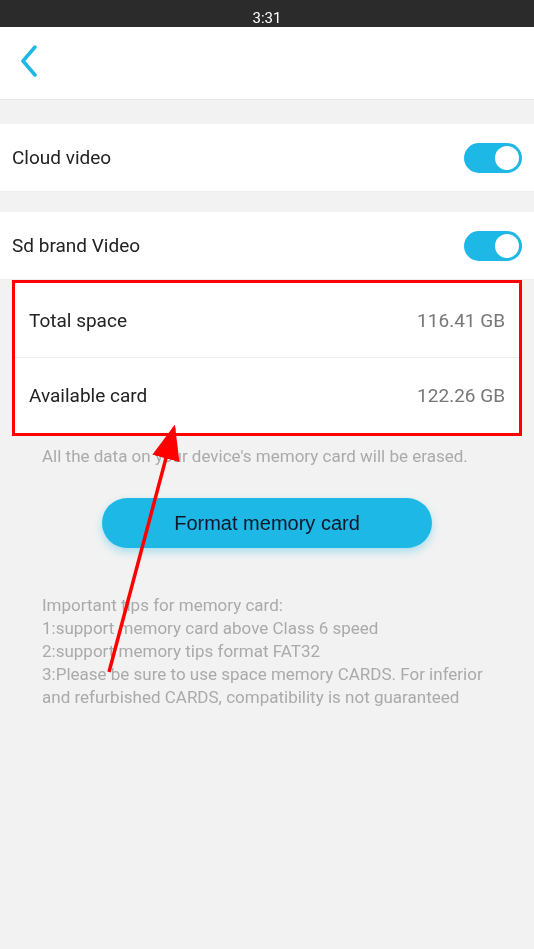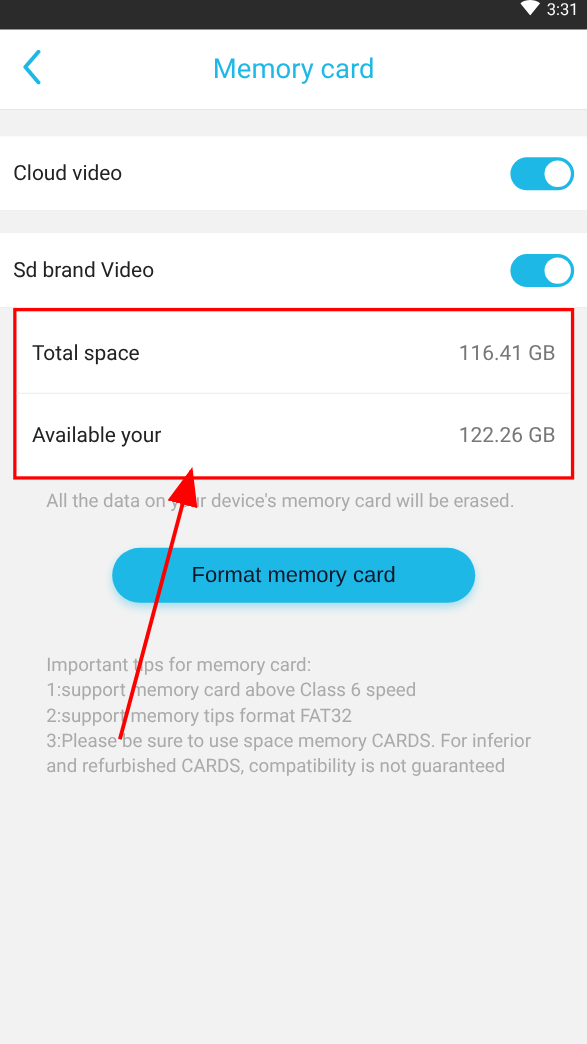--- a/index.html
+++ b/index.html
@@ -1,17 +1,17 @@
 <!DOCTYPE html>
 <html><head>
 <meta charset="utf-8">
 <style>
   * { margin: 0; padding: 0; box-sizing: border-box; }
   html, body { width: 534px; height: 949px; font-family: -apple-system, BlinkMacSystemFont, "Segoe UI", Roboto, sans-serif; background: #f2f2f2; overflow: hidden; }
-  .status-bar { height: 27px; background: #2b2b2b; display: flex; justify-content: flex-end; align-items: flex-start; padding: 0 8px; color: #fff; font-size: 15px; gap: 6px; }
+  .status-bar { height: 27px; background: #2b2b2b; display: flex; justify-content: flex-end; align-items: center; padding: 0 8px; color: #fff; font-size: 15px; gap: 6px; flex-direction: column; }
   .status-bar .wifi { display: inline-block; }
   .header { height: 73px; background: #fff; display: flex; align-items: center; position: relative; border-bottom: 1px solid #e6e6e6; }
   .back-btn { position: absolute; left: 20px; top: 50%; transform: translateY(-50%); cursor: pointer; }
   .header-title { flex: 1; text-align: center; color: #1eb8e6; font-size: 25px; font-weight: 400; }
   .section-gap { height: 24px; background: #f2f2f2; }
   .section-gap.small { height: 20px; }
   .row { background: #fff; display: flex; align-items: center; justify-content: space-between; padding: 0 12px; height: 68px; font-size: 19px; color: #222; border-bottom: 1px solid #eee; }
   .row:last-child { border-bottom: none; }
   .toggle { width: 58px; height: 30px; border-radius: 15px; background: #1eb8e6; position: relative; cursor: pointer; }
   .toggle .knob { position: absolute; right: 3px; top: 3px; width: 24px; height: 24px; background: #fff; border-radius: 50%; }
@@ -37,21 +37,20 @@
   </span>
   <span>3:31</span>
 </div>
 
 <div class="header">
   <div class="back-btn">
     <svg width="20" height="32" viewBox="0 0 20 32">
         <path d="M15 2 L3 16 L15 30" stroke="#1eb8e6" stroke-width="3.5" fill="none" stroke-linecap="round" stroke-linejoin="round"></path>
       </svg>
   </div>
-  <div class="header-title">Memory card</div>
 </div>
 
 <div class="section-gap"></div>
 
 <div class="row">
   <span>Cloud video</span>
   <div class="toggle">
       <div class="knob"></div>
     </div>
 </div>
@@ -64,21 +63,21 @@
       <div class="knob"></div>
     </div>
 </div>
 
 <div class="stats-box">
   <div class="stats-row">
     <span class="stats-label">Total space</span>
     <span class="stats-value">116.41 GB</span>
   </div>
   <div class="stats-row">
-    <span class="stats-label">Available your</span>
+    <span class="stats-label">Available card</span>
     <span class="stats-value">122.26 GB</span>
   </div>
 </div>
 
 <div class="erase-warning">All the data on your device's memory card will be erased.</div>
 
 <button class="format-btn">Format memory card</button>
 
 <div class="tips">
   <span class="tips-line">Important tips for memory card:</span>

